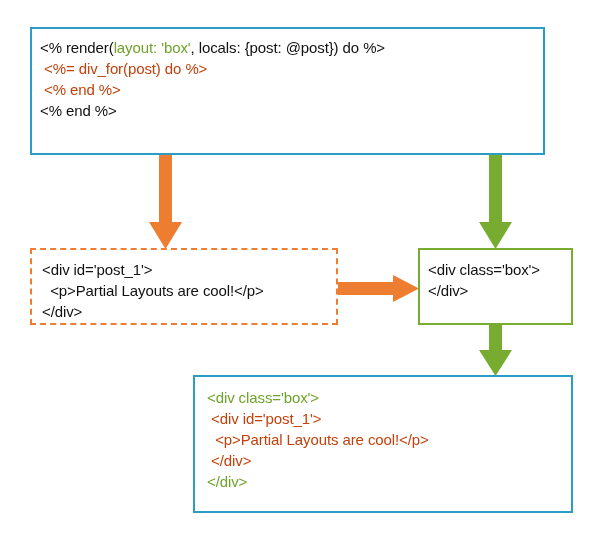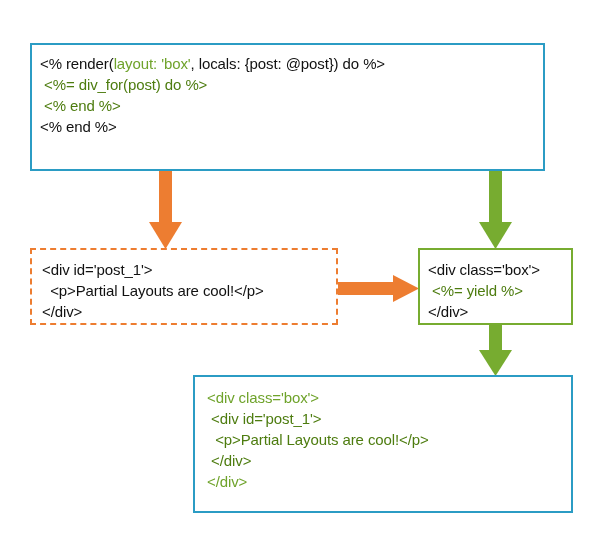--- a/index.html
+++ b/index.html
@@ -33,28 +33,28 @@
   .code {
     margin: 0;
     padding: 0;
     font-family: "Liberation Sans", sans-serif;
     font-size: 15px;
     line-height: 21px;
     color: #111111;
     white-space: pre;
     letter-spacing: -0.1px;
   }
-  .orange { color: #4d7c0f; }
+  .orange { color: #c2410c; }
   .green  { color: #6FA32B; }
   .black  { color: #111111; }
 
   
   #box-top {
     left: 30px; top: 27px;
-    width: 515px; height: 128px; margin-top: 16px;
+    width: 515px; height: 128px;
   }
   #box-top .inner { padding: 8px 0 0 8px; }
 
   
   #box-partial {
     left: 30px; top: 248px;
     width: 308px; height: 77px;
   }
   #box-partial .inner { padding: 9px 0 0 10px; }
 
@@ -122,21 +122,20 @@
     <div class="inner">
       <div class="code"><span class="black">&lt;div id='post_1'&gt;</span></div>
       <div class="code"><span class="black">  &lt;p&gt;Partial Layouts are cool!&lt;/p&gt;</span></div>
       <div class="code"><span class="black">&lt;/div&gt;</span></div>
     </div>
   </div>
 
   <div class="box box-green" id="box-layout">
     <div class="inner">
       <div class="code"><span class="black">&lt;div class='box'&gt;</span></div>
-      <div class="code"><span class="orange"> &lt;%= yield %&gt;</span></div>
       <div class="code"><span class="black">&lt;/div&gt;</span></div>
     </div>
   </div>
 
   <div class="box box-blue" id="box-result">
     <div class="inner">
       <div class="code"><span class="green">&lt;div class='box'&gt;</span></div>
       <div class="code"><span class="orange"> &lt;div id='post_1'&gt;</span></div>
       <div class="code"><span class="orange">  &lt;p&gt;Partial Layouts are cool!&lt;/p&gt;</span></div>
       <div class="code"><span class="orange"> &lt;/div&gt;</span></div>

